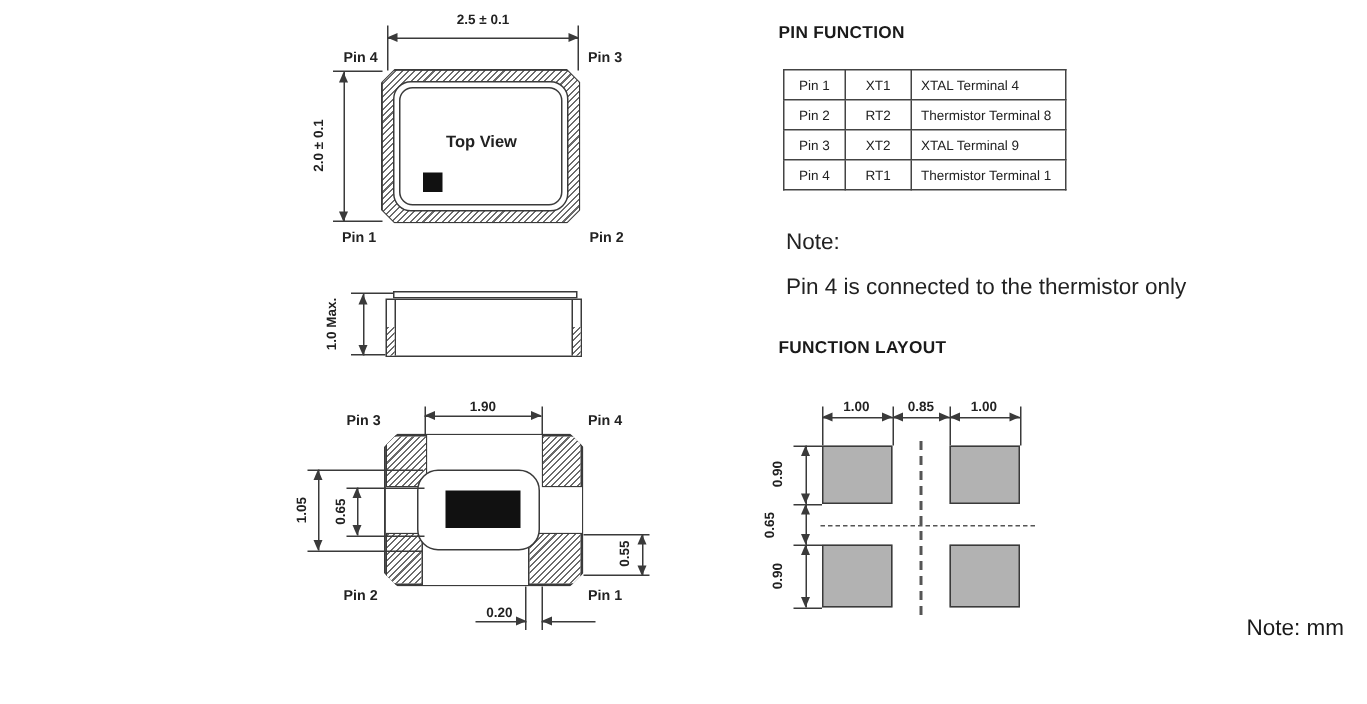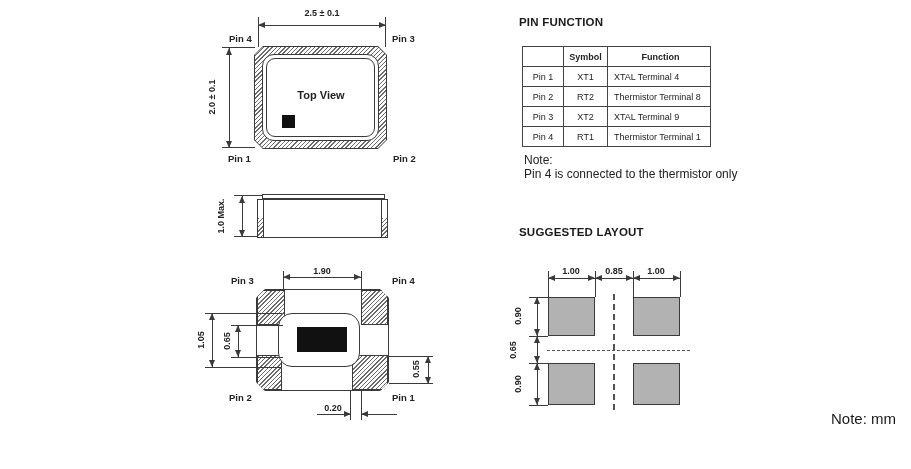--- a/index.html
+++ b/index.html
@@ -16,21 +16,21 @@
   .dimt{position:absolute;font-size:9px;font-weight:bold;white-space:nowrap;}
   .cx{transform:translateX(-50%);}
   .vt{position:absolute;font-size:9px;font-weight:bold;white-space:nowrap;transform:translate(-50%,-50%) rotate(-90deg);}
   .pinl{position:absolute;font-size:9.5px;font-weight:bold;white-space:nowrap;}
   .hatch{background:repeating-linear-gradient(135deg,#6b6b6b 0,#6b6b6b 1px,#fff 1px,#fff 3px);}
   .poly9{clip-path:polygon(9px 0,calc(100% - 9px) 0,100% 9px,100% calc(100% - 9px),calc(100% - 9px) 100%,9px 100%,0 calc(100% - 9px),0 9px);}
   .poly8{clip-path:polygon(8px 0,calc(100% - 8px) 0,100% 8px,100% calc(100% - 8px),calc(100% - 8px) 100%,8px 100%,0 calc(100% - 8px),0 8px);}
   .rectb{position:absolute;border:1px solid #3a3a3a;background:#fff;}
   .pad{position:absolute;border:1px solid #3a3a3a;}
   .title{position:absolute;font-size:11.5px;font-weight:bold;letter-spacing:.2px;color:#1a1a1a;white-space:nowrap;}
-  .note{position:absolute;font-size:12px;color:#222;white-space:nowrap;}
+  .note{position:absolute;font-size:15px;color:#222;white-space:nowrap;}
   #pinfn{position:absolute;left:522px;top:46px;border-collapse:collapse;font-size:9px;color:#222;}
   #pinfn td,#pinfn th{border:1px solid #444;height:20px;text-align:center;font-weight:normal;padding:0 3px;}
   #pinfn th{font-weight:bold;}
   #pinfn .c1{width:41px;}
   #pinfn .c2{width:44px;}
   #pinfn .c3{width:103px;text-align:left;padding-left:6px;}
   .gpad{position:absolute;background:#b2b2b2;border:1px solid #3a3a3a;}
   .dashv{position:absolute;border-left:2px dashed #555;}
   .dashh{position:absolute;border-top:1px dashed #555;}
   #units{position:absolute;left:831px;top:410px;font-size:15px;color:#1a1a1a;white-space:nowrap;}
@@ -131,25 +131,20 @@
 
     <span class="pinl" style="left:231px;top:275px;">Pin 3</span>
     <span class="pinl" style="left:392px;top:275px;">Pin 4</span>
     <span class="pinl" style="left:229px;top:392px;">Pin 2</span>
     <span class="pinl" style="left:392px;top:392px;">Pin 1</span>
   </div>
 
   <div class="title" style="left:519px;top:16px;">PIN FUNCTION</div>
   <table id="pinfn">
     <tbody>
-        <tr>
-      <th class="c1"></th>
-      <th class="c2">Symbol</th>
-      <th class="c3" style="text-align:center;">Function</th>
-    </tr>
     <tr>
       <td class="c1">Pin 1</td>
       <td class="c2">XT1</td>
       <td class="c3">XTAL Terminal 4</td>
     </tr>
     <tr>
       <td class="c1">Pin 2</td>
       <td class="c2">RT2</td>
       <td class="c3">Thermistor Terminal 8</td>
     </tr>
@@ -159,23 +154,23 @@
       <td class="c3">XTAL Terminal 9</td>
     </tr>
     <tr>
       <td class="c1">Pin 4</td>
       <td class="c2">RT1</td>
       <td class="c3">Thermistor Terminal 1</td>
     </tr>
   </tbody>
     </table>
   <div class="note" style="left:524px;top:153px;">Note:</div>
-  <div class="note" style="left:524px;top:167px;">Pin 4 is connected to the thermistor only</div>
-
-  <div class="title" style="left:519px;top:226px;">SUGGESTED LAYOUT</div>
+  <div class="note" style="left:524px;top:183px;">Pin 4 is connected to the thermistor only</div>
+
+  <div class="title" style="left:519px;top:226px;">FUNCTION LAYOUT</div>
   <div>
     <span class="dimt cx" style="left:571px;top:266px;">1.00</span>
     <span class="dimt cx" style="left:614px;top:266px;">0.85</span>
     <span class="dimt cx" style="left:656px;top:266px;">1.00</span>
     <i class="hl" style="left:548px;top:278px;width:132px;"></i>
     <i class="tri a-l" style="left:548px;top:275px;"></i>
     <i class="tri a-r" style="left:588px;top:275px;"></i>
     <i class="tri a-l" style="left:595px;top:275px;"></i>
     <i class="tri a-r" style="left:626px;top:275px;"></i>
     <i class="tri a-l" style="left:633px;top:275px;"></i>

